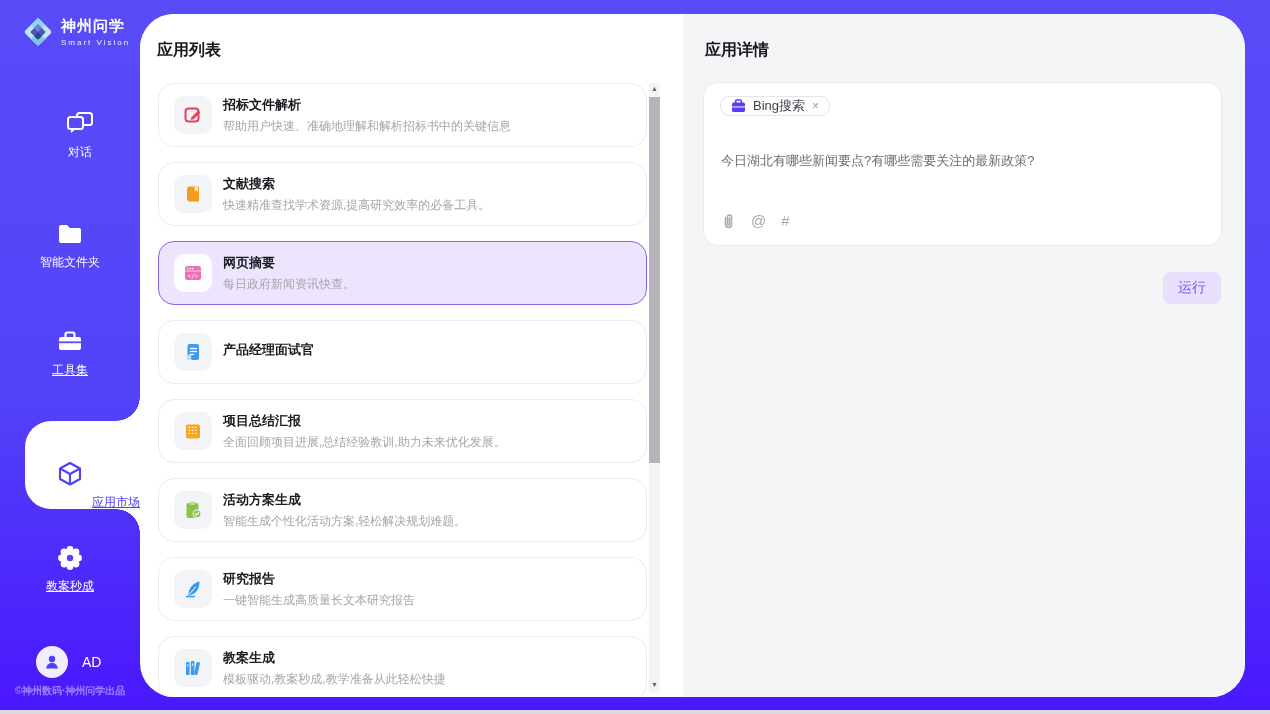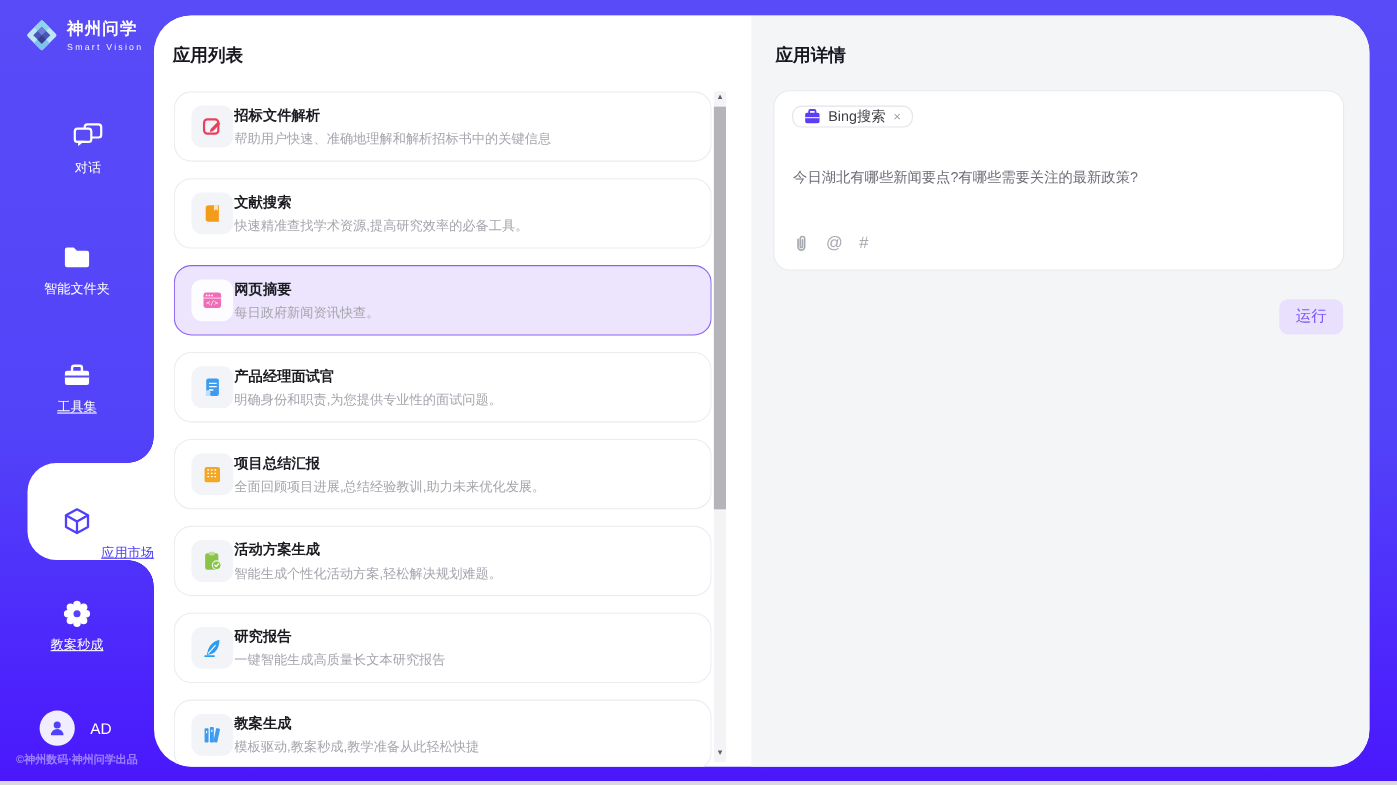--- a/index.html
+++ b/index.html
@@ -57,21 +57,21 @@
   
   .list-panel { position:absolute; left:0; top:0; width:543px; height:570px; background:#fff; }
   .panel-title { font-size:16px; font-weight:bold; color:#17171f; }
   .list-panel .panel-title { position:absolute; left:17px; top:26px; }
   .cards {
     position:absolute; left:18px; top:69px; width:489px; height:614px;
     display:flex; flex-direction:column; gap:15px; overflow:hidden;
   }
   .app-card {
     flex:0 0 64px; border:1px solid #ececf1; border-radius:16px; background:#fff;
-    display:flex; align-items:center; gap:1px; padding:0 16px 0 15px; cursor:pointer;
+    display:flex; align-items:center; gap:11px; padding:0 16px 0 15px; cursor:pointer;
   }
   .app-card.selected {
     background:#ece5fd; border:1.5px solid #8a63f0;
   }
   .icon-tile {
     width:38px; height:38px; border-radius:10px; background:#f3f4f7; flex:0 0 38px;
     display:flex; align-items:center; justify-content:center;
   }
   .app-card.selected .icon-tile { background:#fdfdff; }
   .app-name { font-size:13px; font-weight:bold; color:#1b1b22; margin-bottom:4px; }
@@ -258,21 +258,20 @@
             <rect x="4.5" y="2" width="11.5" height="16" rx="2" fill="#3d9bf0"></rect>
             <line x1="7" y1="6.5" x2="14" y2="6.5" stroke="#fff" stroke-width="1.3"></line>
             <line x1="7" y1="9.5" x2="14" y2="9.5" stroke="#fff" stroke-width="1.3"></line>
             <line x1="7" y1="12.5" x2="11" y2="12.5" stroke="#fff" stroke-width="1.3"></line>
             <circle cx="6.2" cy="14.8" r="2.2" fill="#bfe0fb"></circle>
             <path d="M3.5 18 a2.8 2.8 0 0 1 5.4 0 z" fill="#bfe0fb"></path>
           </svg>
         </div>
         <div>
           <div class="app-name">产品经理面试官</div>
-          <div class="app-desc">明确身份和职责,为您提供专业性的面试问题。</div>
         </div>
       </div>
 
       <div class="app-card">
         <div class="icon-tile">
           <svg width="20" height="20" viewBox="0 0 20 20">
             <rect x="3" y="3.5" width="14" height="14" rx="2" fill="#f5a623"></rect>
             <line x1="5.5" y1="6.3" x2="14.5" y2="6.3" stroke="#fff" stroke-width="1.2" stroke-dasharray="1.6 1.6"></line>
             <line x1="5.5" y1="9.3" x2="14.5" y2="9.3" stroke="#fff" stroke-width="1.2" stroke-dasharray="1.6 1.6"></line>
             <line x1="5.5" y1="12.3" x2="14.5" y2="12.3" stroke="#fff" stroke-width="1.2" stroke-dasharray="1.6 1.6"></line>

